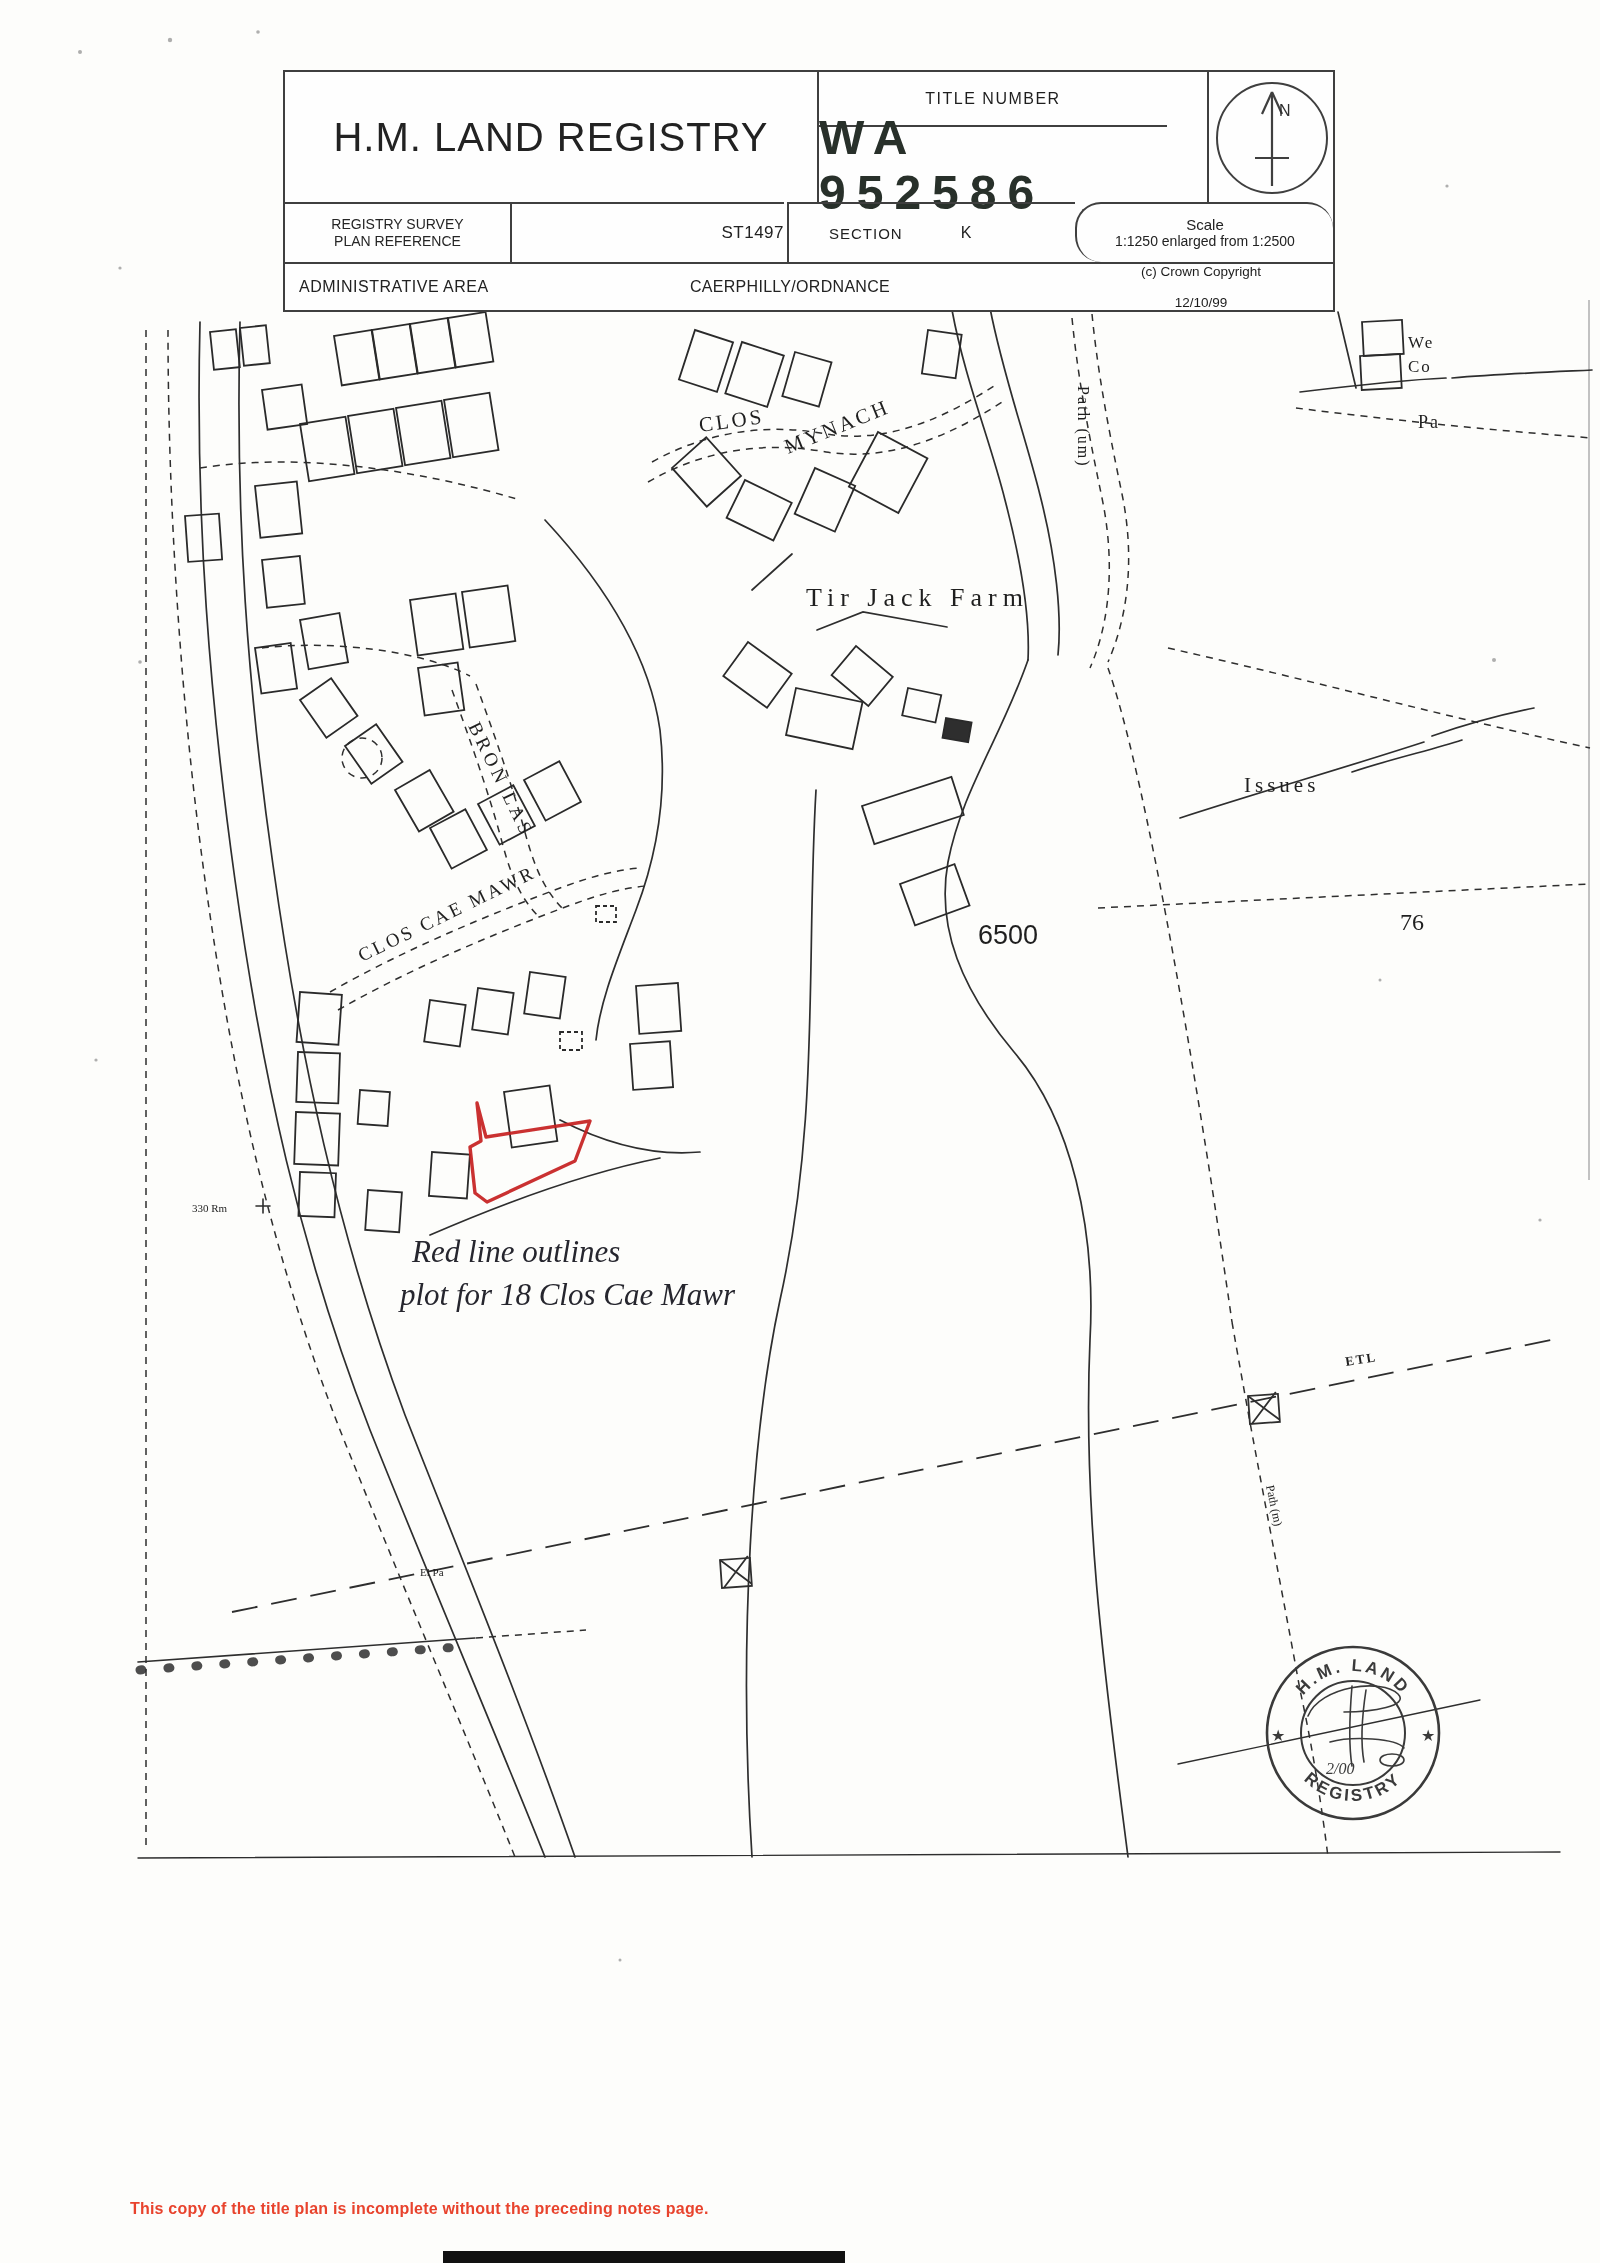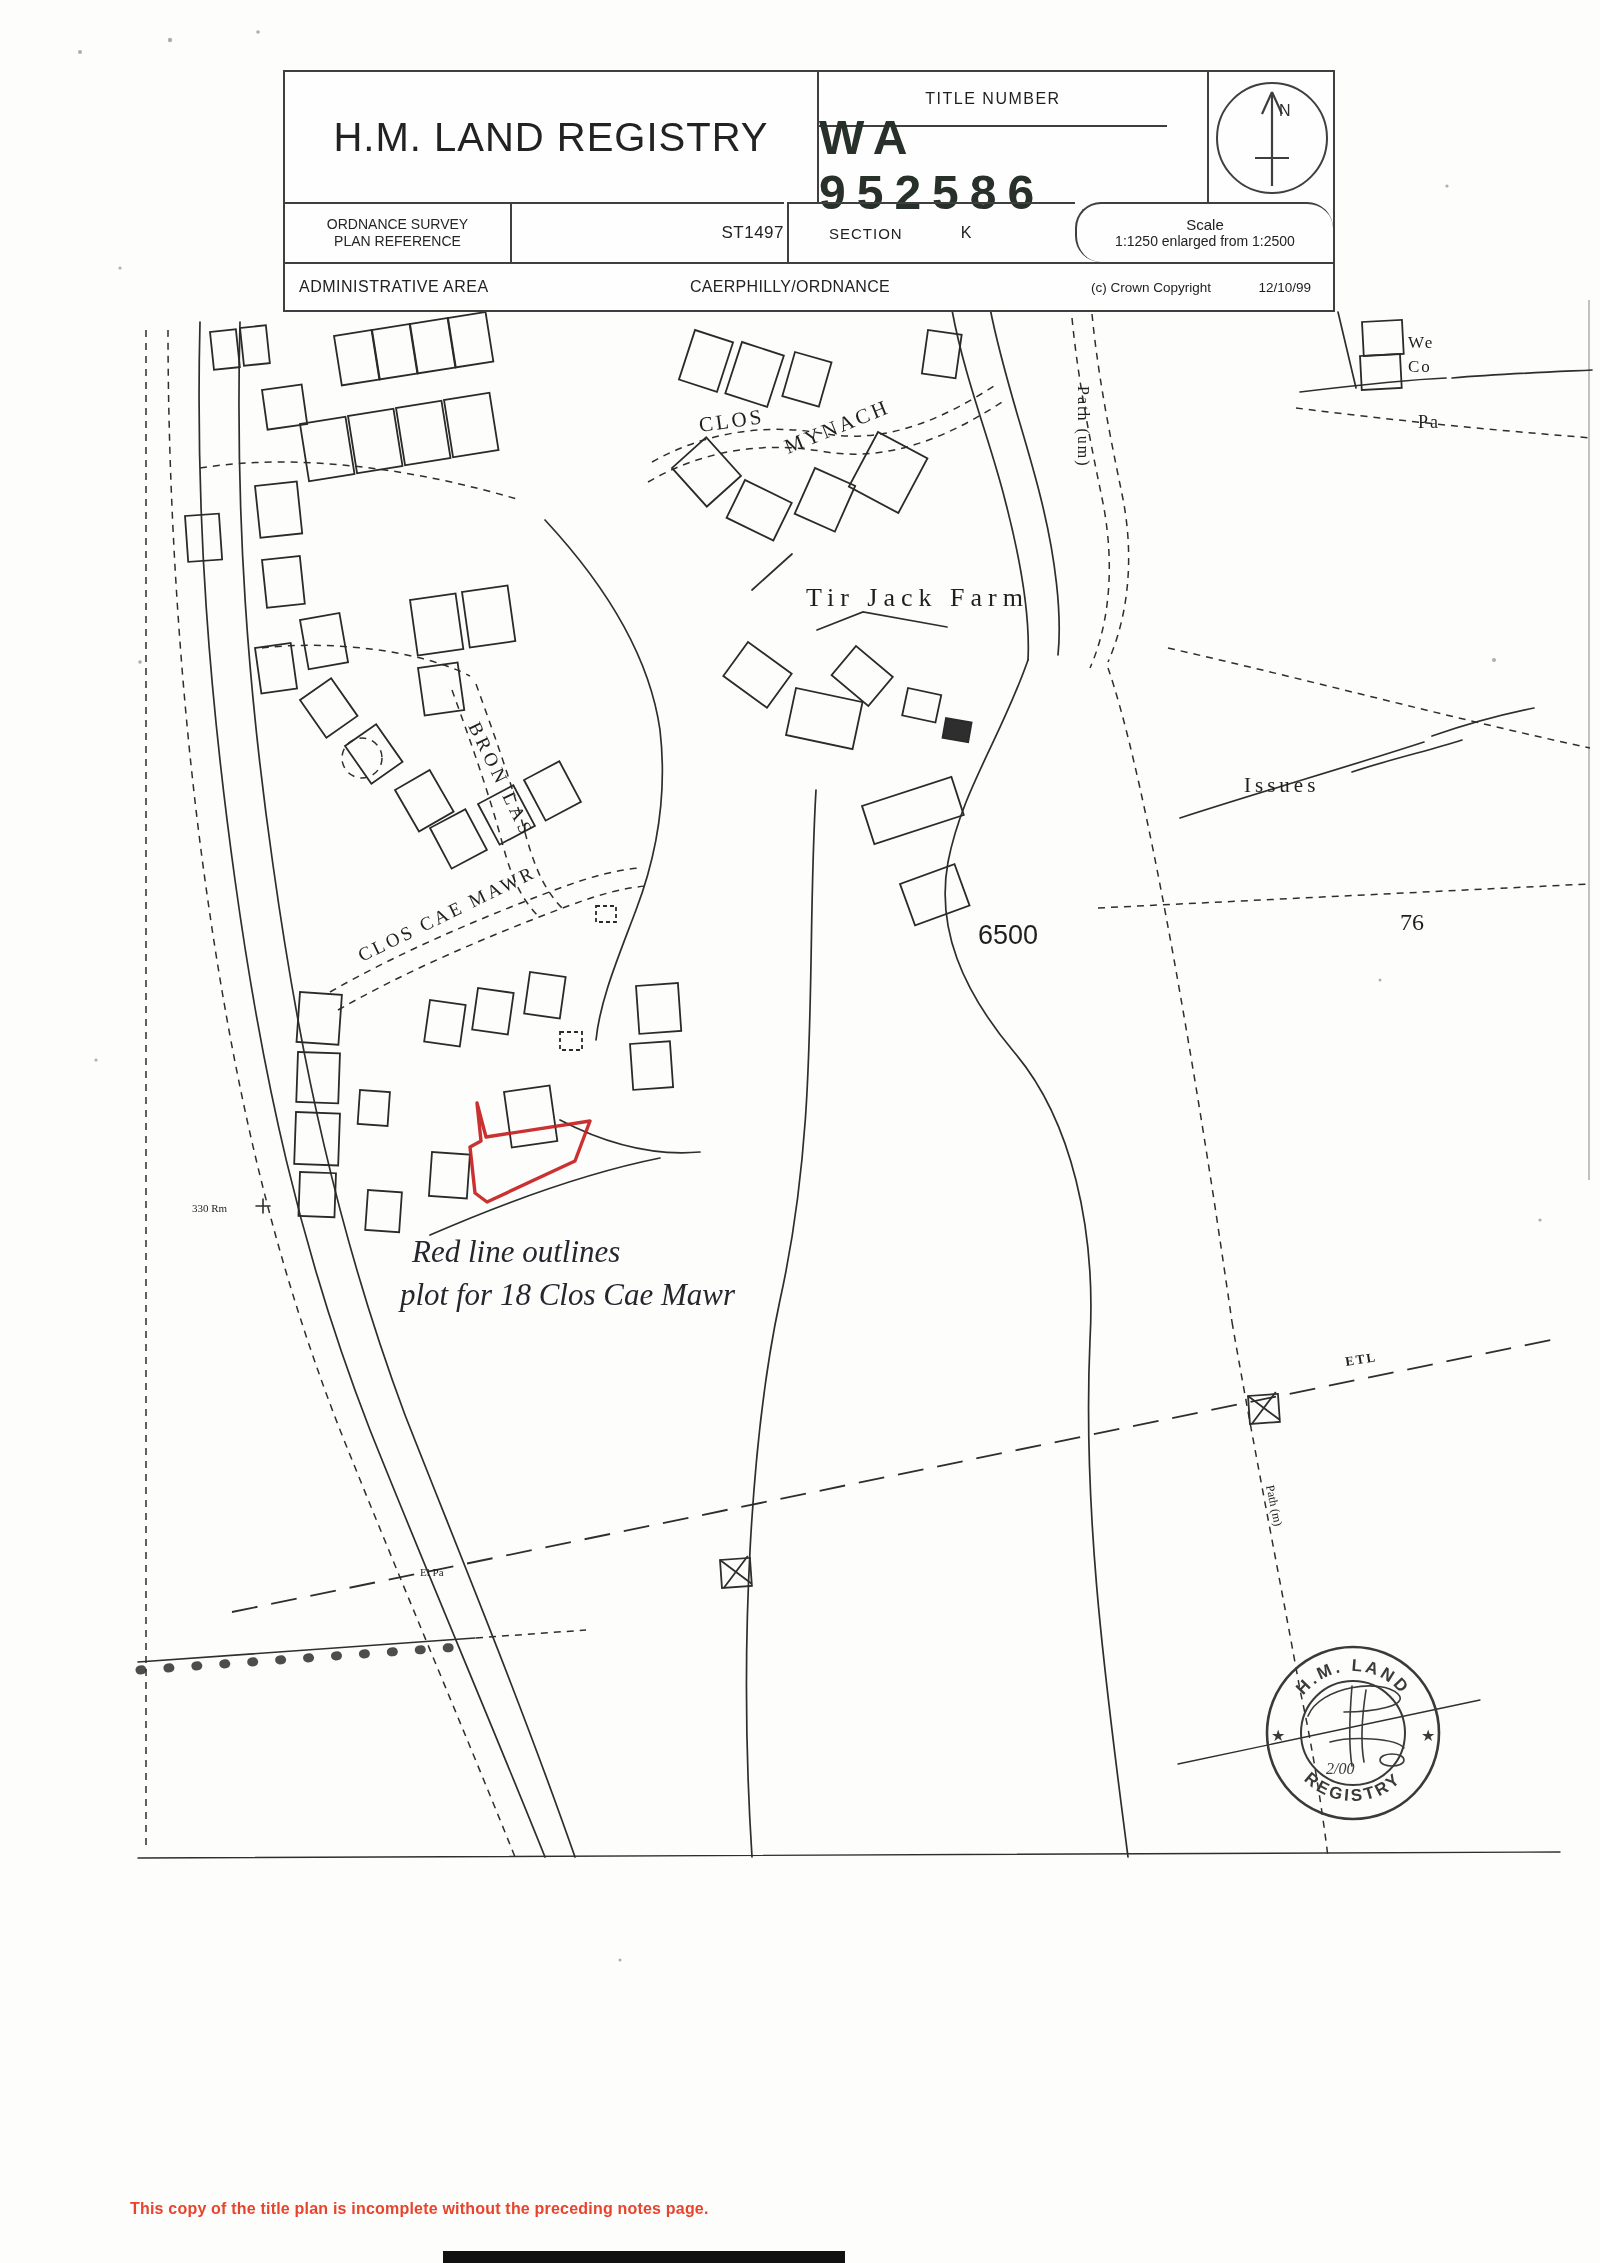--- a/index.html
+++ b/index.html
@@ -30,21 +30,21 @@
   .c-section{left:502px;width:288px;border-left:2px solid #3f3f3f;display:flex;align-items:center;
              font-size:15px;letter-spacing:1px;padding-left:40px;}
   .c-section .sec-k{margin-left:58px;font-size:16px;}
   .c-scale{left:790px;width:258px;border-left:2px solid #3f3f3f;display:flex;flex-direction:column;
            align-items:center;justify-content:center;font-size:14px;line-height:17px;border-radius:26px;}
   .c-scale .scale-word{font-size:15px;}
   .row3{top:190px;height:48px;border-top:2px solid #3f3f3f;}
   .c-admin{left:0;width:790px;display:flex;align-items:center;font-size:16px;letter-spacing:.5px;padding-left:14px;}
   .c-admin .adm-val{position:absolute;left:505px;transform:translateX(-50%);font-size:16px;letter-spacing:.3px;}
   .c-copy{left:790px;width:258px;display:flex;align-items:center;justify-content:space-between;
-          padding:0 22px 0 16px;font-size:13.5px;color:#1d1d1d;}
+          padding:0 22px 0 16px;font-size:13.5px;color:#1d1d1d;flex-direction:column;}
 
   
   .footer-warning{position:absolute;left:130px;top:2200px;font-size:16px;font-weight:700;letter-spacing:.2px;}
   .bottom-bar{position:absolute;left:443px;top:2251px;width:402px;height:12px;background:#111;}
 
   .map-svg{position:absolute;left:0;top:0;}
 </style>
 </head>
 <body>
 
@@ -265,21 +265,21 @@
       <svg width="126" height="130" viewBox="0 0 126 130">
         <circle cx="63" cy="66" r="55" fill="none" stroke="#3f3f3f" stroke-width="2"></circle>
         <line x1="63" y1="114" x2="63" y2="22" stroke="#3f3f3f" stroke-width="2.2"></line>
         <path d="M 63,20 L 53,42 M 63,20 L 73,42" fill="none" stroke="#3f3f3f" stroke-width="2.2"></path>
         <line x1="46" y1="86" x2="80" y2="86" stroke="#3f3f3f" stroke-width="2"></line>
         <text x="70" y="44" font-size="16" fill="#2f2f2f" font-family="'Liberation Sans', sans-serif">N</text>
       </svg>
     </div>
 
     <div class="cell row2 c-osref">
-      <span>ORDNANCE SURVEY</span>
+      <span>REGISTRY SURVEY</span>
       <span>PLAN REFERENCE</span>
     </div>
     <div class="cell row2 c-osval">
       <span>ST1497</span>
     </div>
     <div class="cell row2 c-section">
       <span>SECTION</span>
       <span class="sec-k">K</span>
     </div>
     <div class="cell row2 c-scale">

